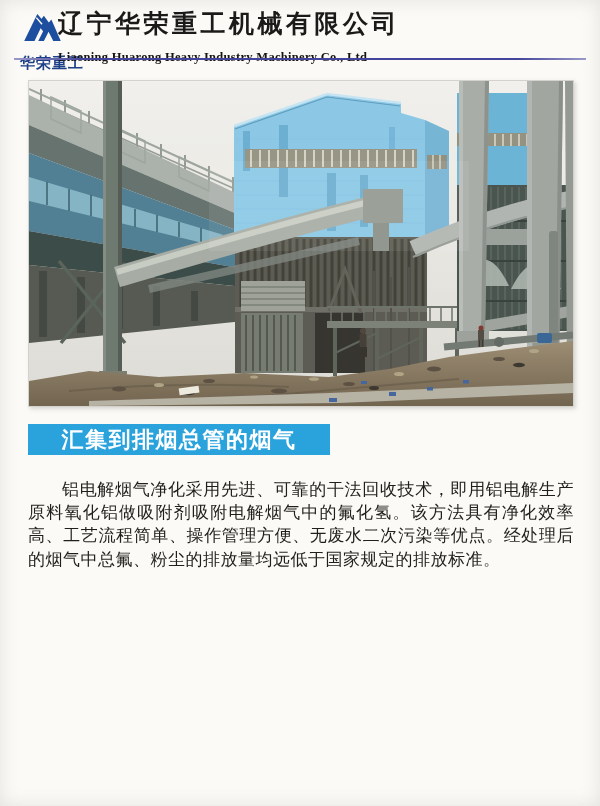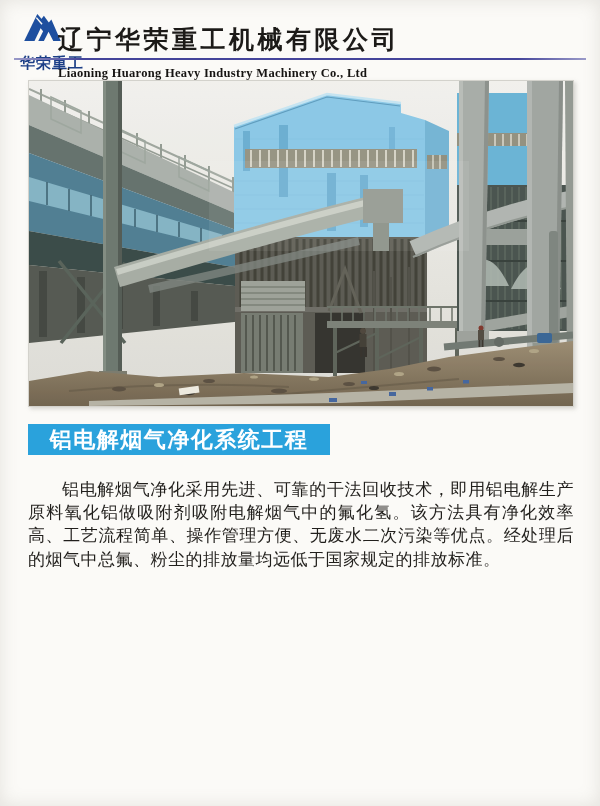--- a/index.html
+++ b/index.html
@@ -16,21 +16,21 @@
   }
   
   .header{position:absolute;left:20px;top:10px;width:560px;height:48px;}
   .logo{position:absolute;left:0;top:2px;width:44px;height:46px;text-align:center;}
   .logo svg{display:block;margin:0 auto;}
   .logo-caption{
     font-family:"Liberation Sans",sans-serif;
     font-size:15px;font-weight:bold;color:#1c3f86;
     letter-spacing:1px;white-space:nowrap;margin-top:12px;
   }
-  .company{position:absolute;left:38px;top:16px;}
+  .company{position:absolute;left:38px;top:0;}
   .company-cn{
     margin:0;font-size:25px;font-weight:bold;color:#1c1a18;
     letter-spacing:3.5px;font-family:"Liberation Serif",serif;line-height:28px;
   }
   .company-en{
     font-size:12.5px;font-weight:bold;color:#161412;
     letter-spacing:0.3px;margin-top:12px;font-family:"Liberation Serif",serif;
   }
   .divider{
     position:absolute;left:14px;top:58px;width:572px;height:2px;
@@ -271,20 +271,20 @@
           <rect x="452.5" y="259" width="2" height="7" fill="#332f28"></rect>
         </g>
       </g>
 
       <rect x="180" y="80" width="260" height="90" fill="#ffffff" opacity="0.07"></rect>
       <rect x="0" y="0" width="544" height="325" fill="#fff6ea" opacity="0.05"></rect>
     </svg>
   </figure>
 
   <div class="banner">
-    <span>铝电解烟气净化系统工程</span>
+    <span>汇集到排烟总管的烟气</span>
   </div>
 
   <main class="content">
     <p>铝电解烟气净化采用先进、可靠的干法回收技术，即用铝电解生产原料氧化铝做吸附剂吸附电解烟气中的氟化氢。该方法具有净化效率高、工艺流程简单、操作管理方便、无废水二次污染等优点。经处理后的烟气中总氟、粉尘的排放量均远低于国家规定的排放标准。</p>
   </main>
 
 </div>
 
 </body></html>

